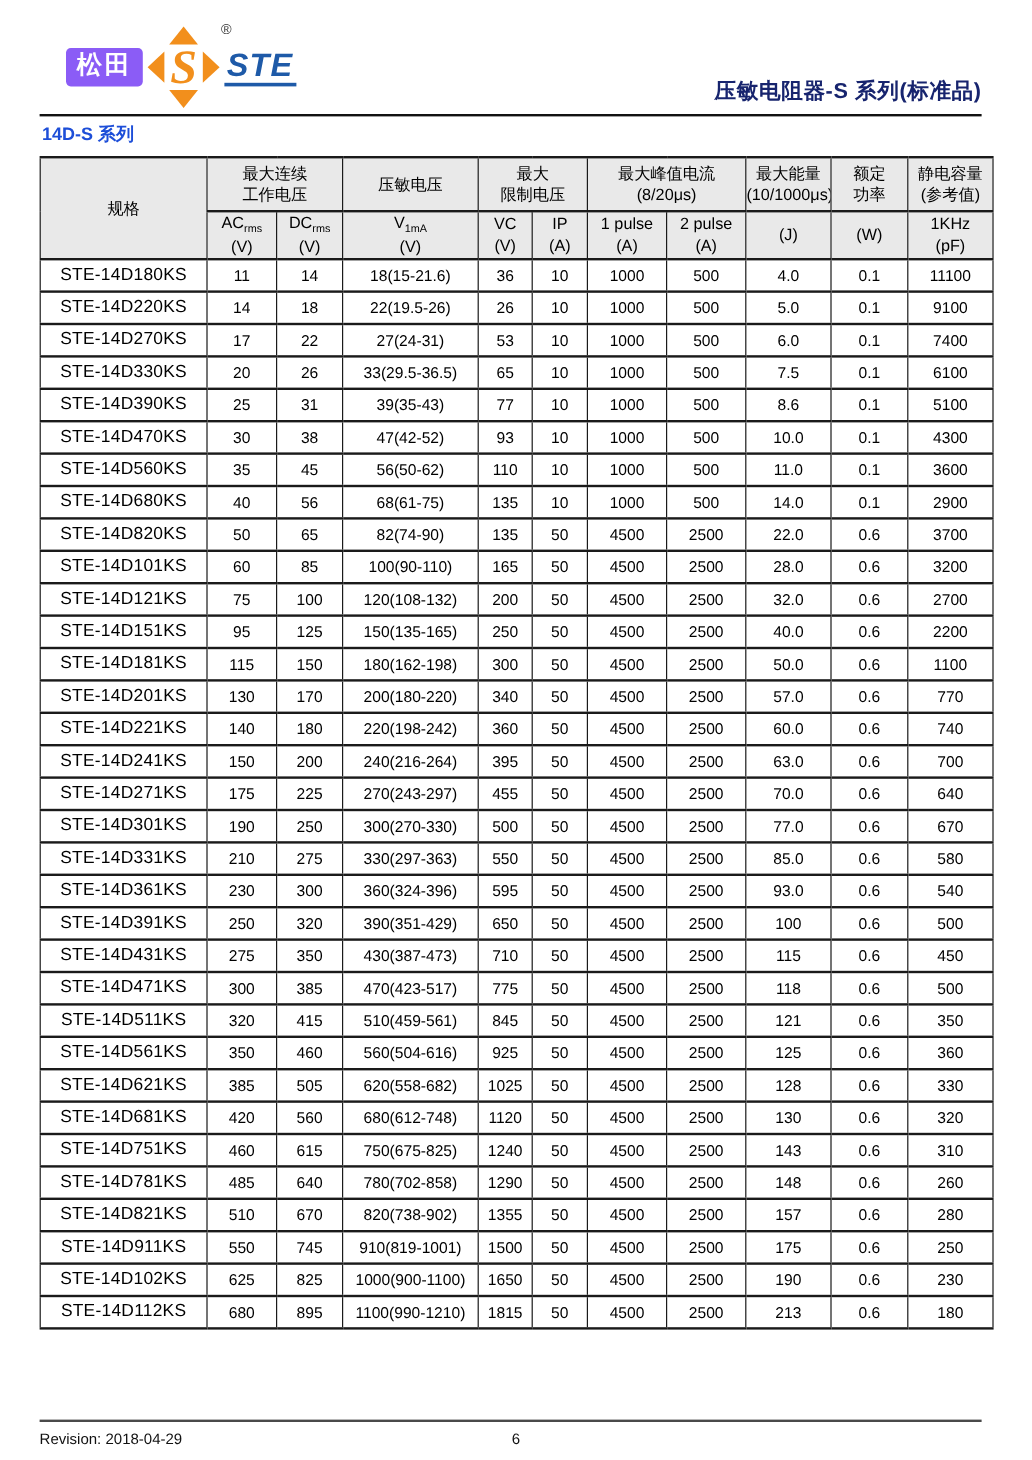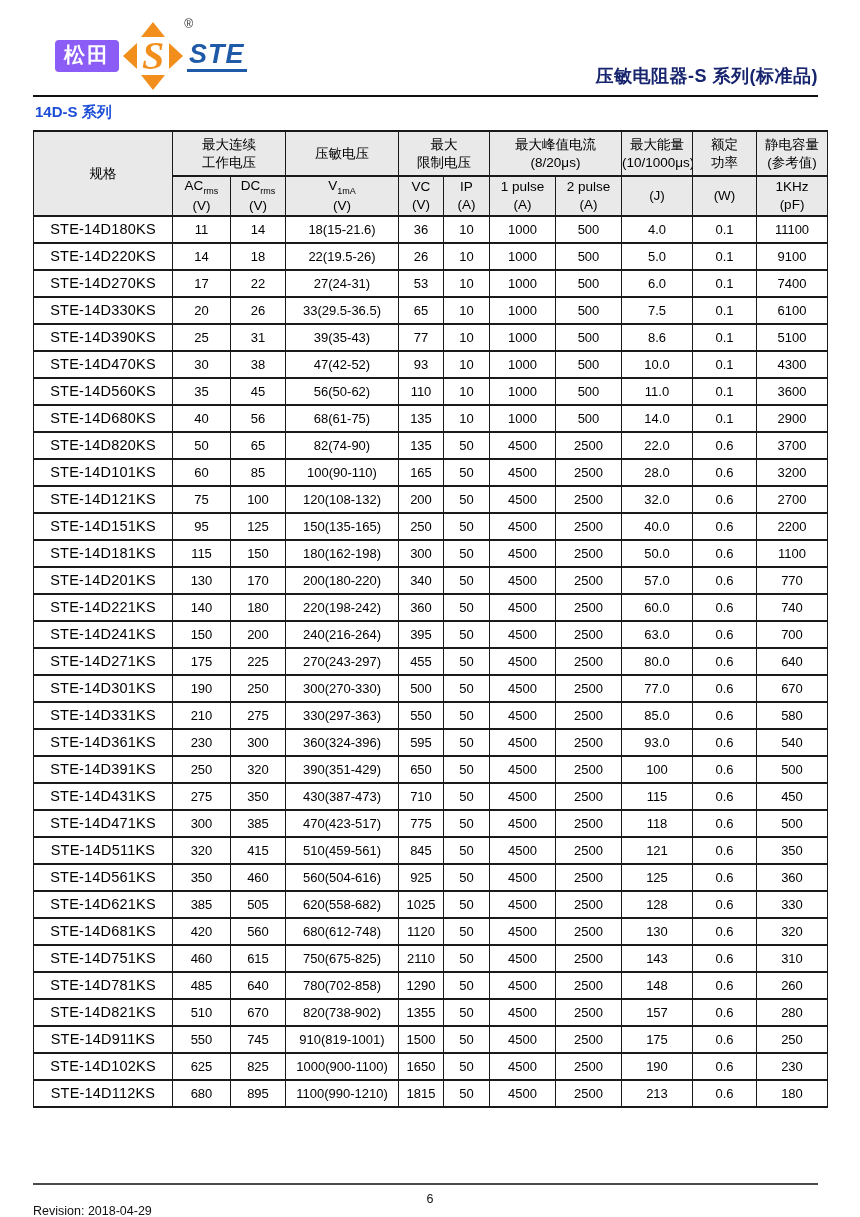--- a/index.html
+++ b/index.html
@@ -45,21 +45,21 @@
   .spec-table thead th { background:#e9e9e9; font-weight:normal; font-size:13.5px; line-height:1.3; }
   .spec-table thead tr.hrow1 { height:45px; }
   .spec-table thead tr.hrow2 { height:38px;padding-left:15px; }
   .spec-table thead sub { font-size:9px; }
   .spec-table tbody tr { height:27px; }
   .spec-table tbody td { font-size:13px; }
   .spec-table tbody td.model { font-size:14.5px; letter-spacing:0.2px; }
 
   
   .footer-rule { position:absolute; left:33px; top:1183px; width:785px; border-top:2.5px solid #4a4a4a; }
-  .footer-revision { position:absolute; left:33px; top:1192px; font-size:12.5px; color:#111;margin-top:12px; }
+  .footer-revision { position:absolute; left:33px; top:1192px; font-size:12.5px; color:#111; }
   .footer-page { position:absolute; left:0; right:0; top:1192px; text-align:center; font-size:12.5px; color:#111; }
 </style>
 </head>
 <body>
 
 <div class="page">
 
   <div class="logo-row">
     <div class="brand-cn-box">松田</div>
     <div class="emblem-wrap">
@@ -378,21 +378,21 @@
         </tr>
         <tr>
           <td class="model">STE-14D271KS</td>
           <td>175</td>
           <td>225</td>
           <td>270(243-297)</td>
           <td>455</td>
           <td>50</td>
           <td>4500</td>
           <td>2500</td>
-          <td>80.0</td>
+          <td>70.0</td>
           <td>0.6</td>
           <td>640</td>
         </tr>
         <tr>
           <td class="model">STE-14D301KS</td>
           <td>190</td>
           <td>250</td>
           <td>300(270-330)</td>
           <td>500</td>
           <td>50</td>
@@ -517,21 +517,21 @@
           <td>2500</td>
           <td>130</td>
           <td>0.6</td>
           <td>320</td>
         </tr>
         <tr>
           <td class="model">STE-14D751KS</td>
           <td>460</td>
           <td>615</td>
           <td>750(675-825)</td>
-          <td>2110</td>
+          <td>1240</td>
           <td>50</td>
           <td>4500</td>
           <td>2500</td>
           <td>143</td>
           <td>0.6</td>
           <td>310</td>
         </tr>
         <tr>
           <td class="model">STE-14D781KS</td>
           <td>485</td>

